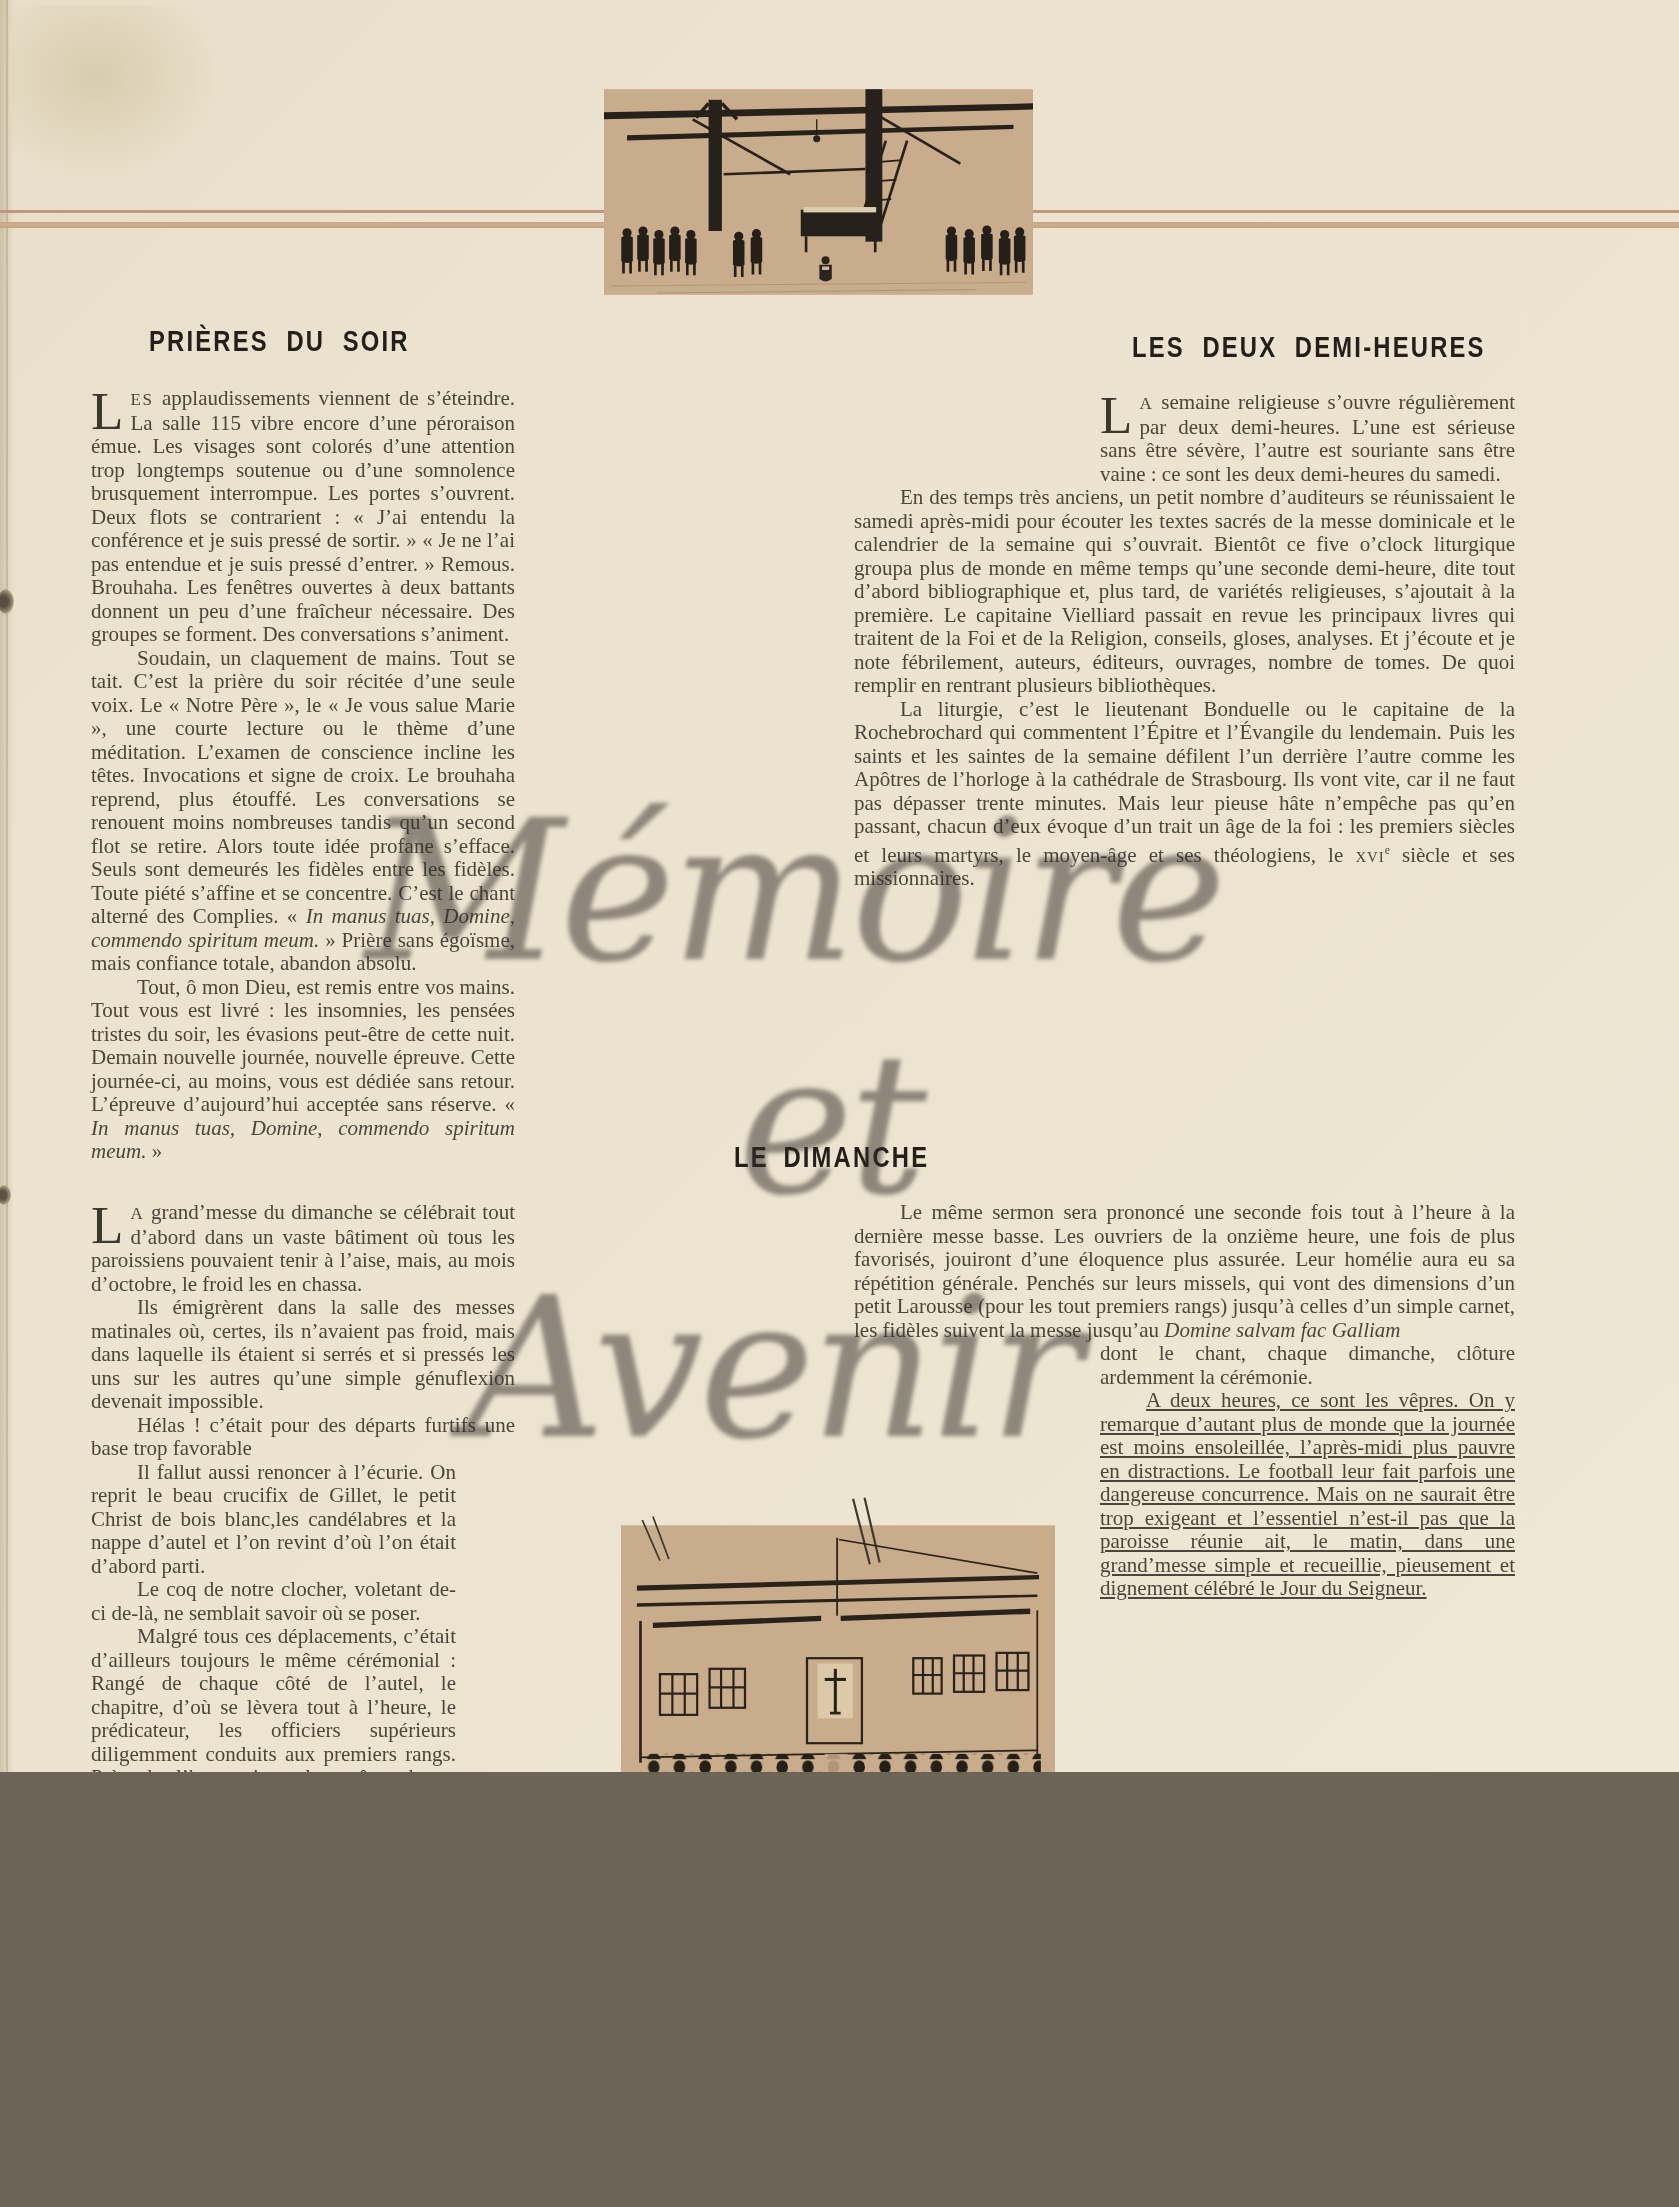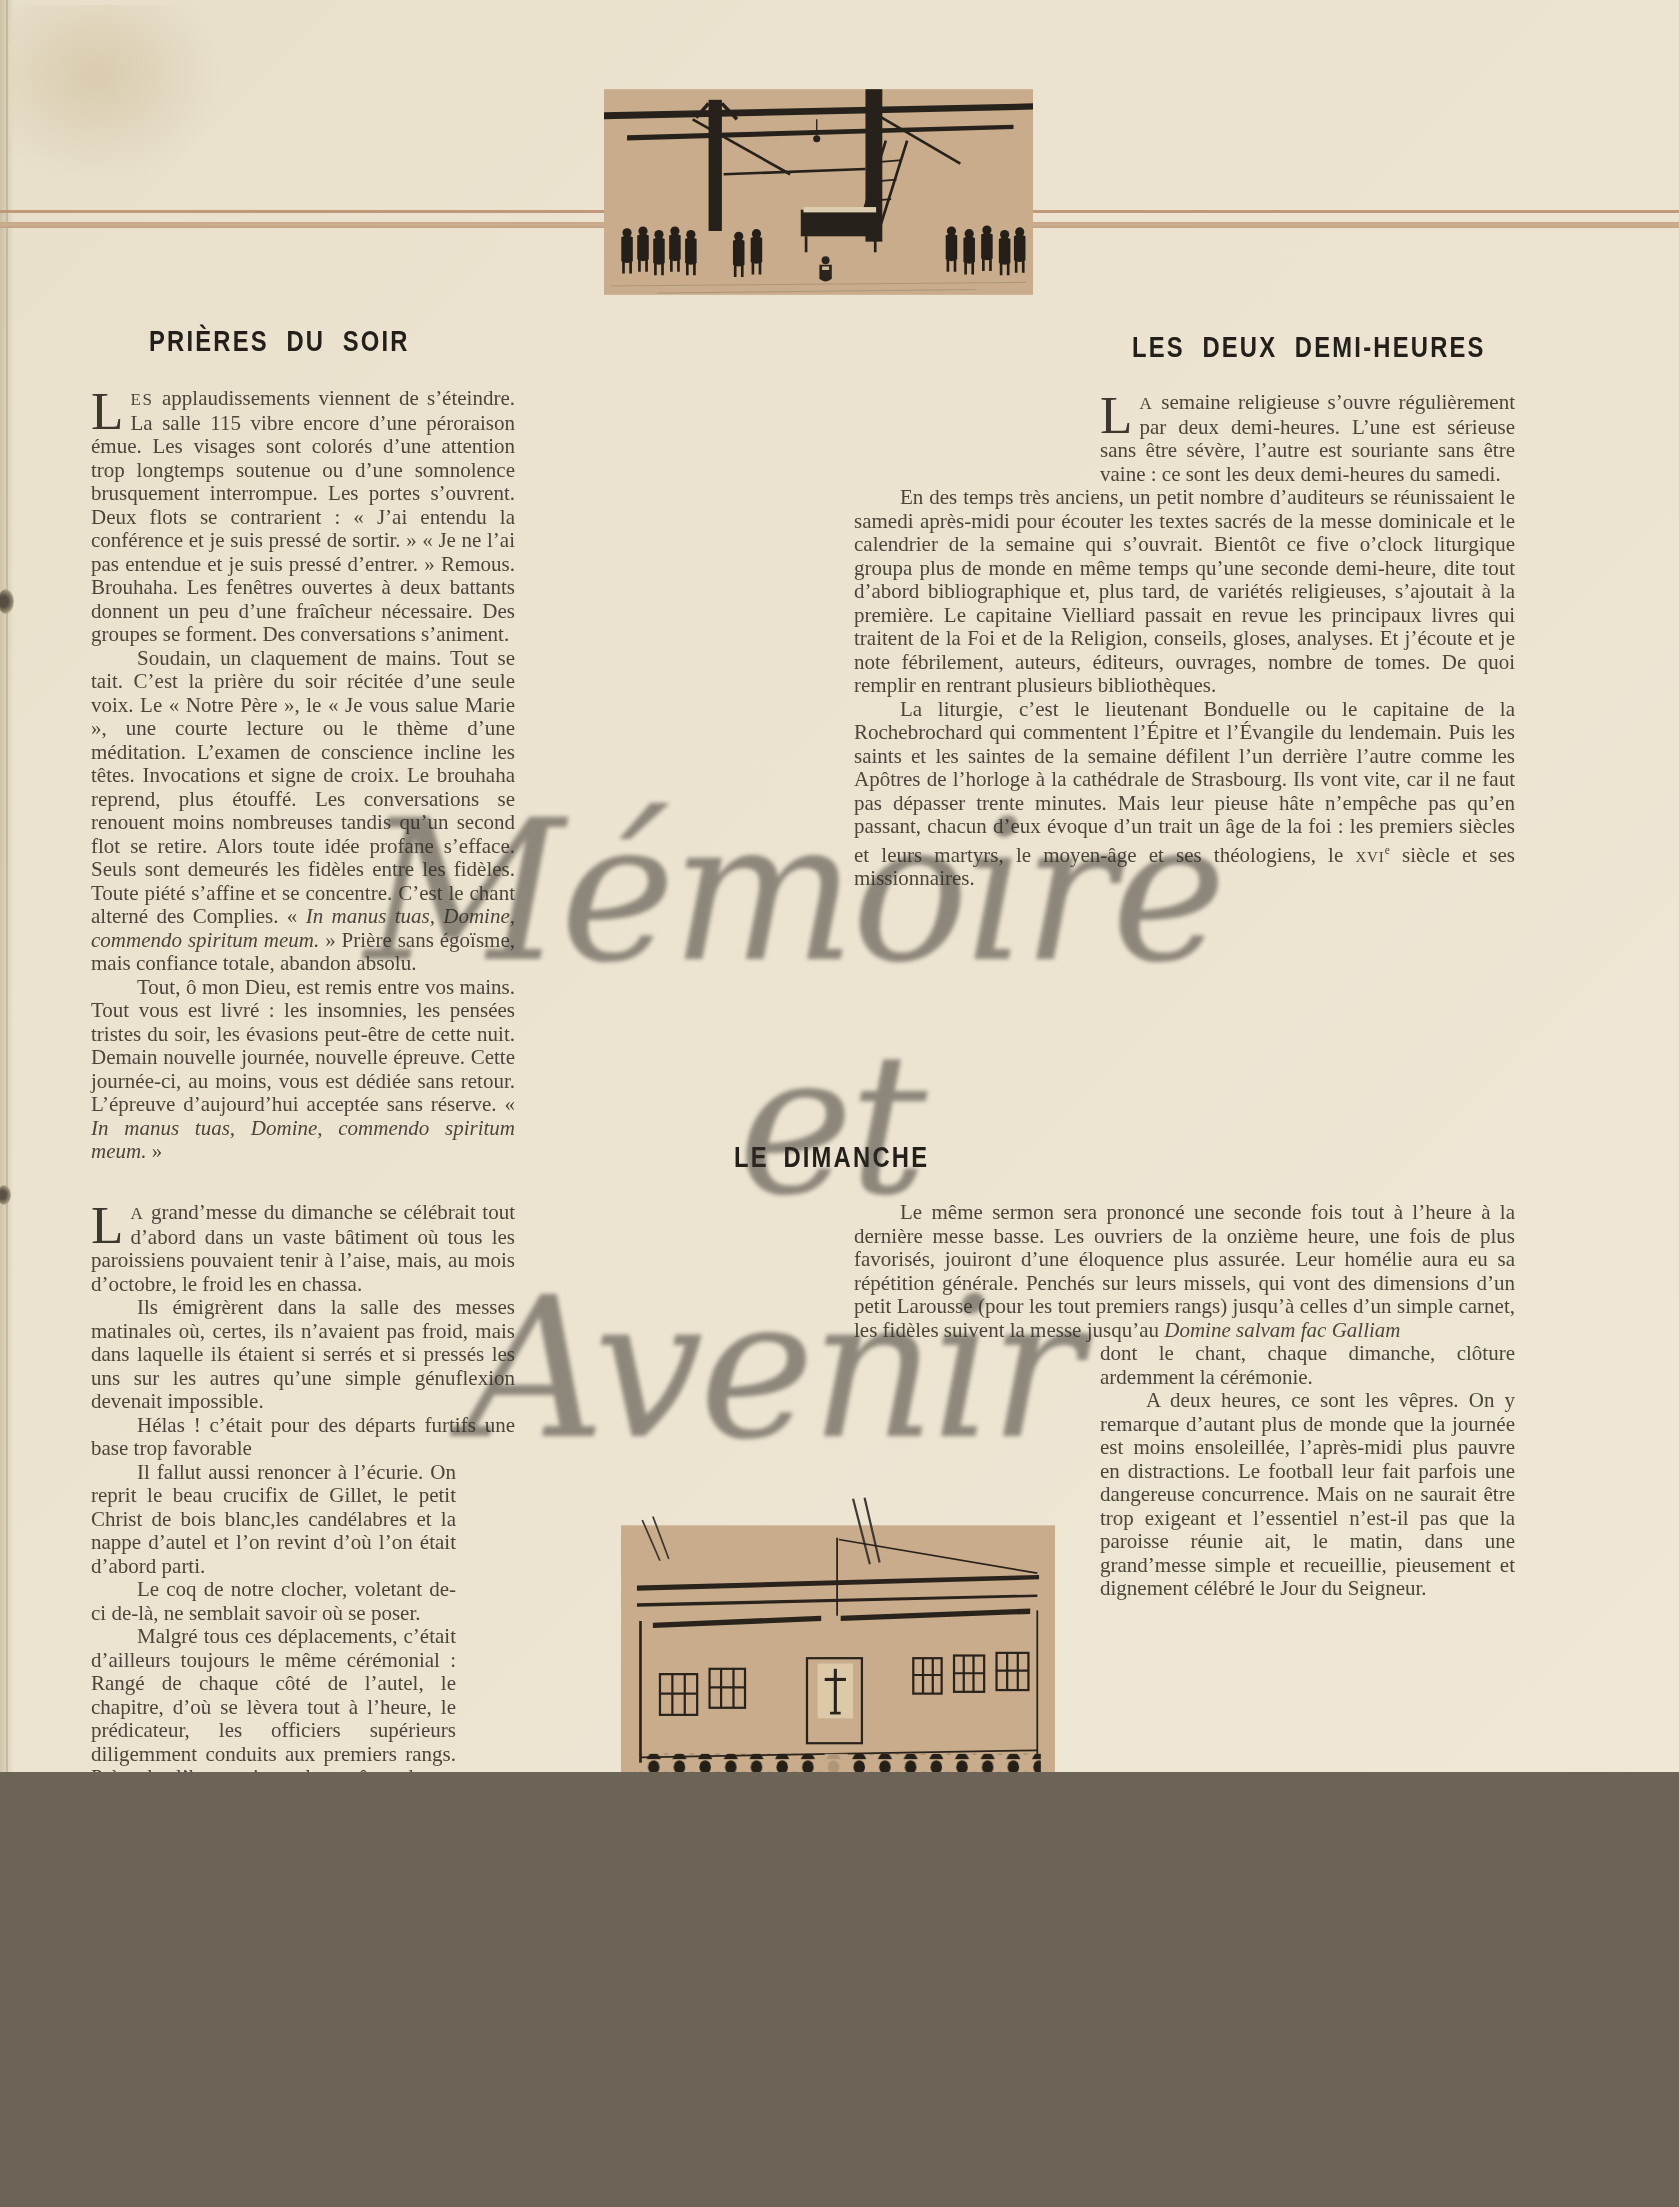--- a/index.html
+++ b/index.html
@@ -37,21 +37,21 @@
   
   .col{position:absolute;color:#4a463b;font-size:21px;line-height:23.5px;text-align:justify;}
   .col-tl{left:91px;top:387px;width:424px;}
   .col-tr{left:854px;top:391px;width:661px;}
   .col-bl{left:91px;top:1201px;width:424px;}
   .col-br{left:854px;top:1201px;width:661px;}
   .col p{margin:0;text-indent:46px;}
   .col p.dc{text-indent:0;}
   .col p.narrow{width:365px;}
   .col p.cont{text-indent:0;margin-left:246px;}
-  .col p.narrow-left{margin-left:246px;}
+  .col p.narrow-left{margin-left:246px;text-decoration:underline;}
   .dropcap{float:left;font-size:53px;line-height:44px;padding:1.8px 7px 0 0;color:#3d382e;}
   .lead{font-size:17px;letter-spacing:1.8px;}
   .it{font-style:italic;}
   .sc{font-variant:small-caps;letter-spacing:0.9px;}
   .sup{vertical-align:super;font-size:11.5px;}
   .tr-wrap-spacer{float:left;width:246px;height:94px;}
   
   .illus{position:absolute;}
   .img-top{left:604px;top:89px;width:429px;height:206px;}
   .img-bottom{left:621px;top:1525px;width:434px;height:401px;}

